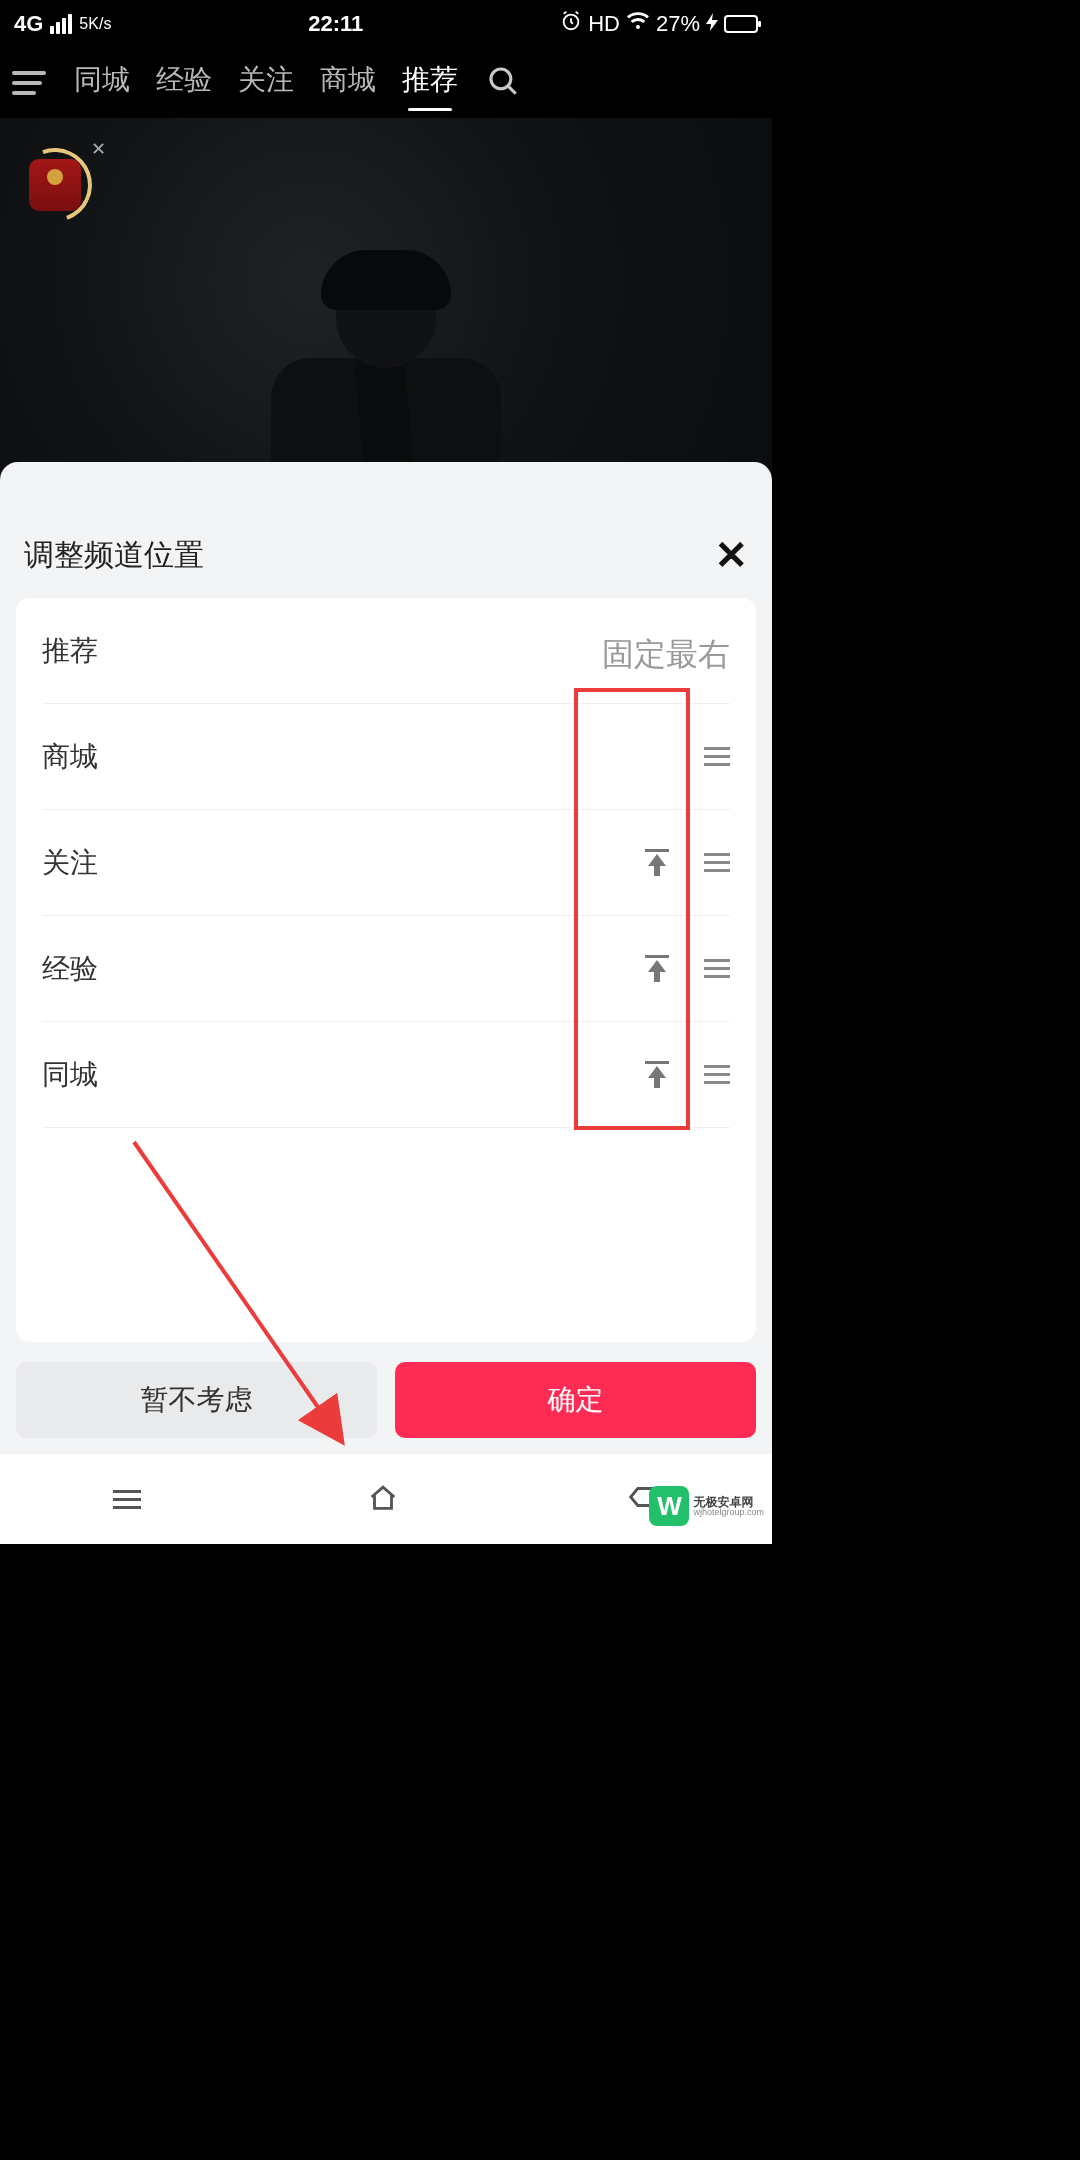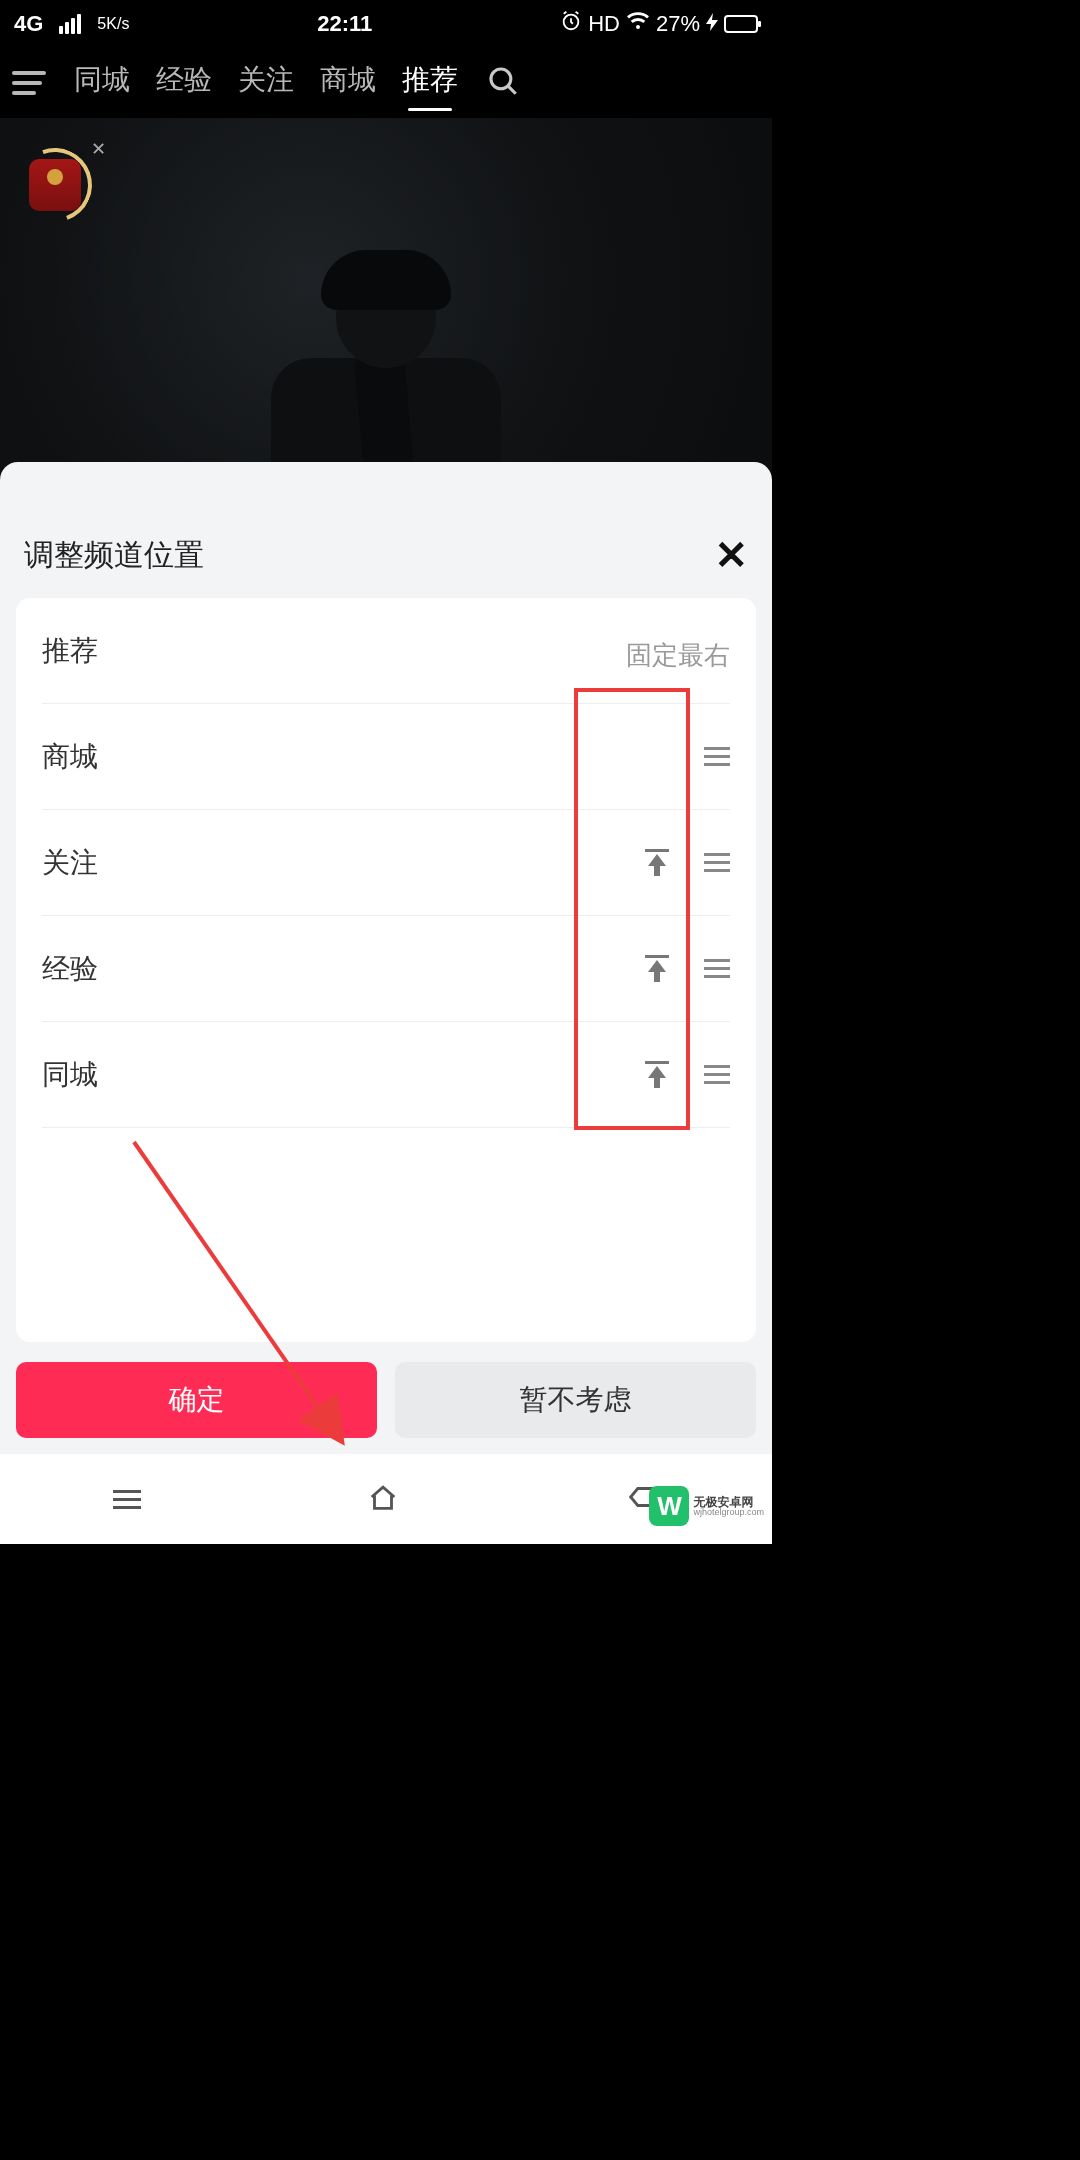--- a/index.html
+++ b/index.html
@@ -1,20 +1,20 @@
 <!DOCTYPE html>
 <html><head>
 <meta charset="utf-8">
 <style>
   * { margin: 0; padding: 0; box-sizing: border-box; font-family: -apple-system, BlinkMacSystemFont, "PingFang SC", "Helvetica Neue", sans-serif; }
   html, body { width: 772px; height: 1544px; background: #000; overflow: hidden; position: relative; }
 
   
   .status-bar { height: 48px; width: 100%; display: flex; align-items: center; padding: 0 14px; color: #fff; font-size: 22px; font-weight: 600; }
-  .status-left { display:flex; align-items:center; gap:14px;}
+  .status-left { display:flex; align-items:center; gap:5px;}
   .sig-bars { display:flex; align-items:flex-end; gap:2px; margin:0 2px;}
   .sig-bars span{ width:4px; background:#fff; border-radius:1px;}
   .sig-bars span:nth-child(1){height:8px;}
   .sig-bars span:nth-child(2){height:12px;}
   .sig-bars span:nth-child(3){height:16px;}
   .sig-bars span:nth-child(4){height:20px;}
   .net-speed{font-size:16px;font-weight:500;}
   .status-center{flex:1;text-align:center;}
   .status-right{display:flex;align-items:center;gap:6px;font-weight:500;}
   .wifi-icon,.alarm-icon{display:inline-block;}
@@ -53,21 +53,21 @@
 
   
   .sheet{position:absolute;left:0;right:0;top:462px;bottom:90px;background:#f3f4f6;border-radius:18px 18px 0 0;padding:22px 16px 16px;display:flex;flex-direction:column;}
   .sheet-header{display:flex;align-items:center;justify-content:space-between;padding:0 8px 20px;margin-top:48px;}
   .sheet-title{font-size:30px;color:#222;font-weight:500;}
   .sheet-close{font-size:40px;font-weight:700;color:#111;}
   .card{background:#fff;border-radius:14px;padding:0 26px;flex:1;}
   .row{display:flex;align-items:center;height:106px;border-bottom:1px solid #eee;}
   .row:last-child{border-bottom:none;}
   .row-label{font-size:28px;color:#333;flex:1;}
-  .row-right{font-size:26px;color:#9a9a9a;margin-top:9px;}
+  .row-right{font-size:32px;color:#9a9a9a;margin-top:9px;}
   .move-top{width:34px;display:flex;flex-direction:column;align-items:center;color:#777;margin-right:30px;}
   .move-top .bar{width:24px;height:3px;background:#777;margin-bottom:2px;}
   .move-top .arrow-up{width:0;height:0;border-left:9px solid transparent;border-right:9px solid transparent;border-bottom:12px solid #777;}
   .move-top .stem{width:6px;height:10px;background:#777;}
   .drag-handle{display:flex;flex-direction:column;gap:5px;}
   .drag-handle span{width:26px;height:3px;background:#888;}
   
   .red-arrow{position:absolute;top:674px;left:128px;width:240px;height:320px;pointer-events:none;}
 
   .sheet-buttons{display:flex;gap:18px;margin-top:20px;}
@@ -232,22 +232,22 @@
   <svg class="red-arrow" viewBox="0 0 240 320">
     <defs>
         <marker id="ah" markerWidth="12" markerHeight="12" refX="9" refY="6" orient="auto">
       <path d="M0 0L12 6L0 12z" fill="#ec3b3b"></path>
         </marker>
       </defs>
     <line x1="6" y1="6" x2="210" y2="300" stroke="#ec3b3b" stroke-width="4" marker-end="url(#ah)"></line>
   </svg>
 
   <div class="sheet-buttons">
+    <div class="btn btn-cancel">暂不考虑</div>
     <div class="btn btn-confirm">确定</div>
-    <div class="btn btn-cancel">暂不考虑</div>
   </div>
 </div>
 
 <div class="sys-nav">
   <div class="sys-btn recent">
       <span></span>
       <span></span>
       <span></span>
     </div>
   <div class="sys-btn home">

